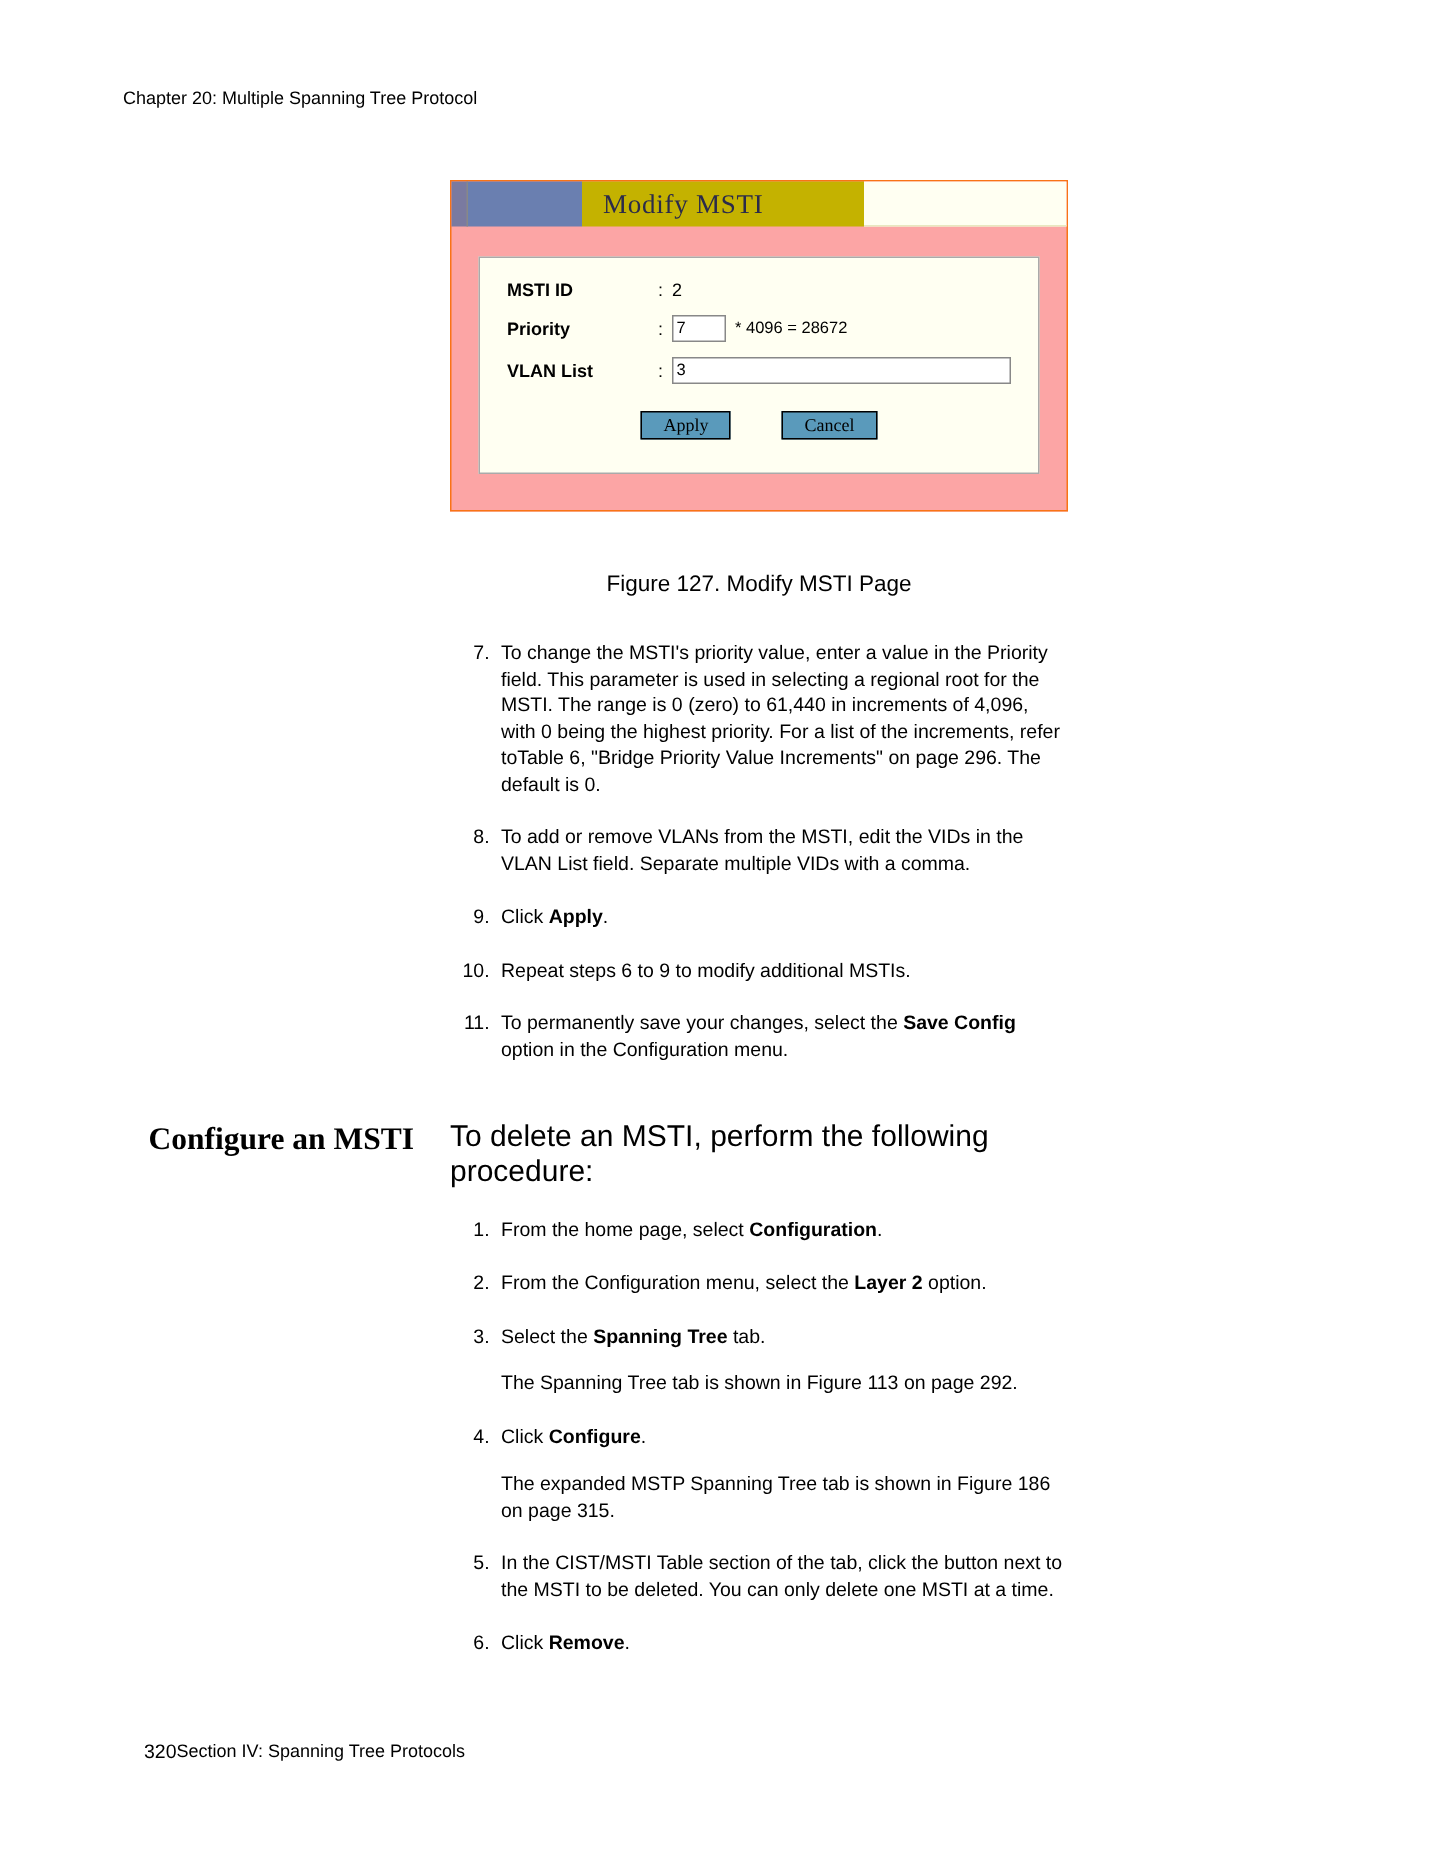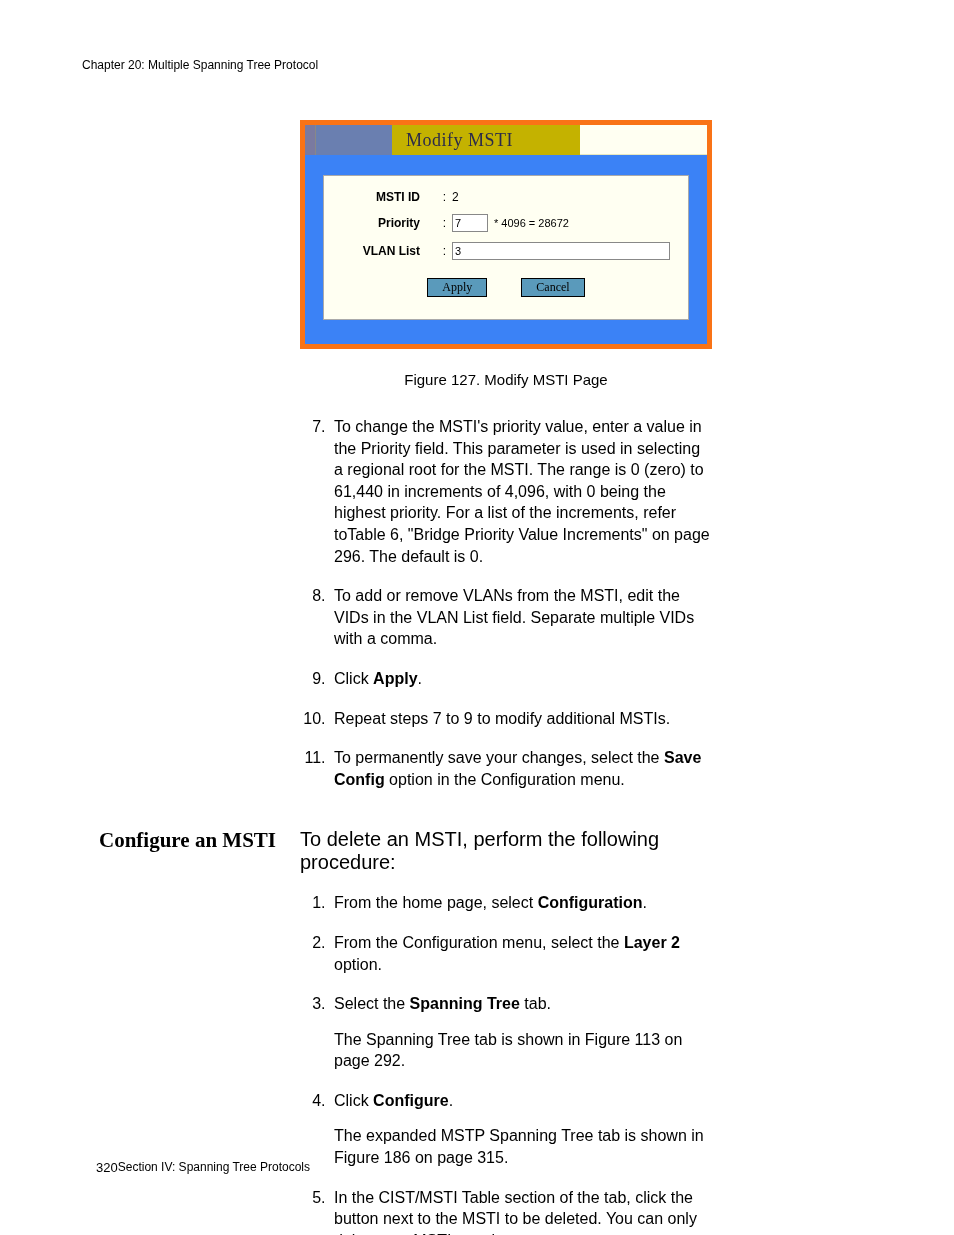--- a/index.html
+++ b/index.html
@@ -34,23 +34,23 @@
     flex: 1;
   }
   .intro-text {
     font-family: Arial, Helvetica, sans-serif;
     font-size: 16px;
     margin: 0 0 24px 0;
     line-height: 1.35;
   }
   
   .figure-box {
-    border: 5px solid #f97316;
-    background: #3b82f6;
-    margin-bottom: 22px;
+    border: 1px solid #f97316;
+    background: #fca5a5;
+    margin-bottom: 40px;
   }
   .fig-titlebar {
     display: flex;
     height: 30px;
   }
   .fig-title-gap {
     width: 10px;
     background: #7a7aa0;
     border-right: 1px solid #888;
   }
@@ -86,21 +86,20 @@
   .fig-row {
     display: flex;
     align-items: center;
     margin-bottom: 10px;
     font-size: 12px;
   }
   .fig-label {
     width: 78px;
     font-weight: bold;
     font-family: Arial, Helvetica, sans-serif;
-    text-align: right;
   }
   .fig-colon {
     width: 26px;
     text-align: right;
     padding-right: 6px;
   }
   .fig-value {
     flex: 1;
     display: flex;
     align-items: center;
@@ -143,21 +142,21 @@
     cursor: pointer;
   }
   .fig-caption {
     text-align: center;
     font-size: 15px;
     margin-bottom: 28px;
   }
   
   ol.steps {
     font-family: Arial, Helvetica, sans-serif;
-    font-size: 16px;
+    font-size: 13px;
     line-height: 1.35;
     padding-left: 30px;
     margin: 0;
   }
   ol.steps li {
     margin-bottom: 18px;
     padding-left: 4px;
   }
   .step-sub {
     margin-top: 14px;
@@ -240,21 +239,21 @@
       </div>
 
       <div class="fig-caption">Figure 127. Modify MSTI Page</div>
 
       <ol class="steps" start="7">
         <li>To change the MSTI's priority value, enter a value in the Priority field. This parameter is used in selecting a regional root for the MSTI. The range is 0 (zero) to 61,440 in increments of 4,096, with 0 being the highest priority. For a list of the increments, refer toTable 6, "Bridge Priority Value Increments" on page 296. The default is 0.</li>
         <li>To add or remove VLANs from the MSTI, edit the VIDs in the VLAN List field. Separate multiple VIDs with a comma.</li>
         <li>
           <span>Click </span><span class="bold">Apply</span><span>.</span>
         </li>
-        <li>Repeat steps 7 to 9 to modify additional MSTIs.</li>
+        <li>Repeat steps 6 to 9 to modify additional MSTIs.</li>
         <li>
           <span>To permanently save your changes, select the </span><span class="bold">Save Config</span><span> option in the Configuration menu.</span>
         </li>
       </ol>
     </div>
   </div>
 
   <div class="section2-row">
     <div class="left-col">
       <div class="side-heading">Configure an MSTI</div>

